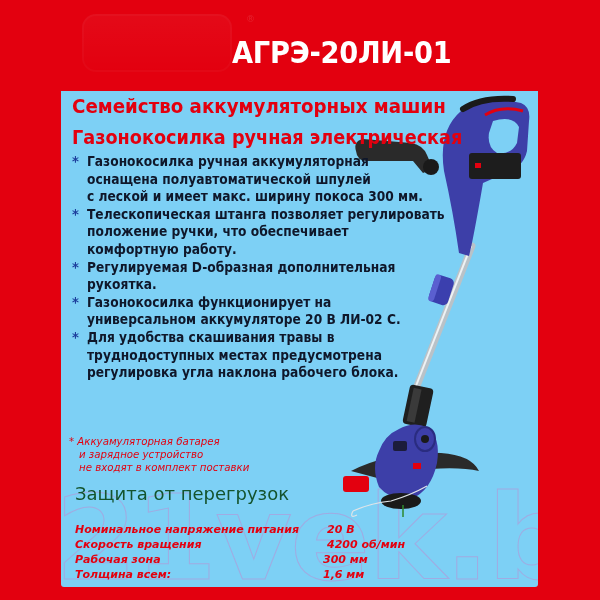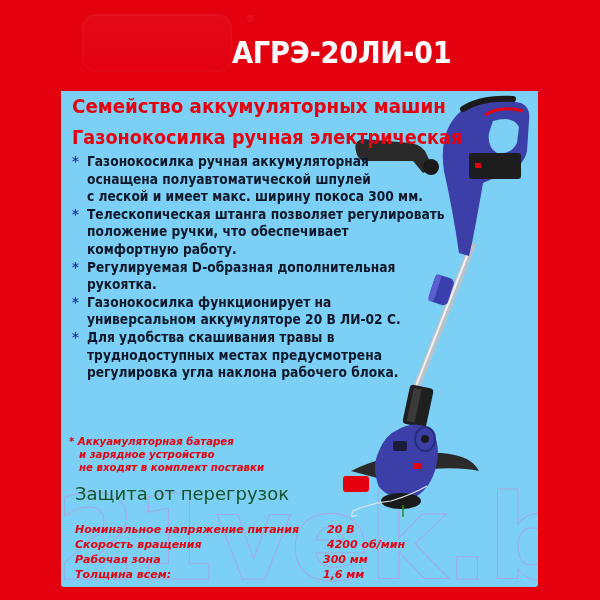--- a/index.html
+++ b/index.html
@@ -51,21 +51,21 @@
       margin: 0; padding: 0; list-style: none;
       color: #0f172a; font-weight: bold; font-size: 13.2px; line-height: 17.6px;
     }
     .bullets li { position: relative; padding-left: 18px; margin: 0; }
     .bullets li::before {
       content: "*"; position: absolute; left: 3px; top: 0; color: #1d3e9c;
     }
     .bullets li span { display: block; white-space: nowrap; transform: scaleX(0.93); transform-origin: left center; }
     .note {
       position: absolute; left: 8px; top: 344px;
-      color: #e3000f; font-weight: bold; font-style: italic;
+      color: #e3000f; font-weight: normal; font-style: italic;
       font-size: 10.2px; line-height: 13px;
     }
     .note .line { display: block; white-space: nowrap; padding-left: 10px; }
     .note .line.first { padding-left: 0; }
     .specs-title {
       position: absolute; left: 14px; top: 392px;
       color: #14532d; font-size: 18px;
       font-family: "DejaVu Sans", sans-serif; white-space: nowrap;
     }
     .specs {

